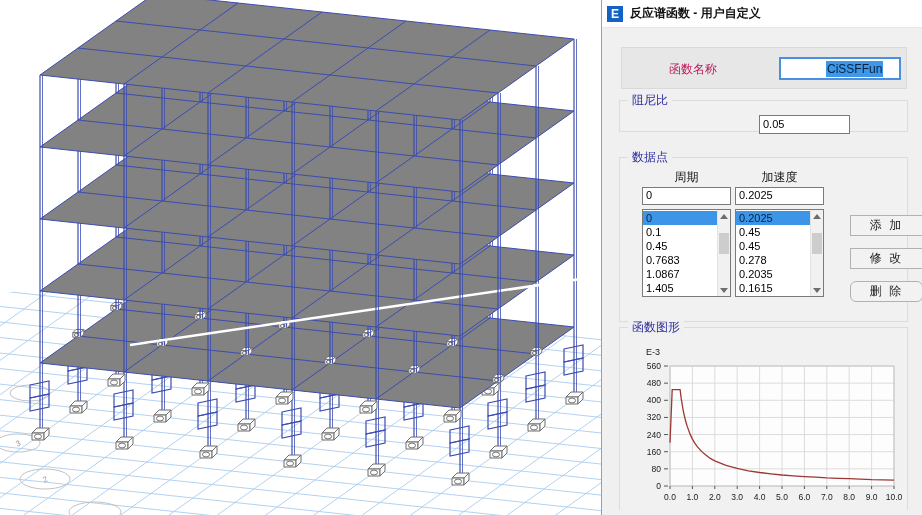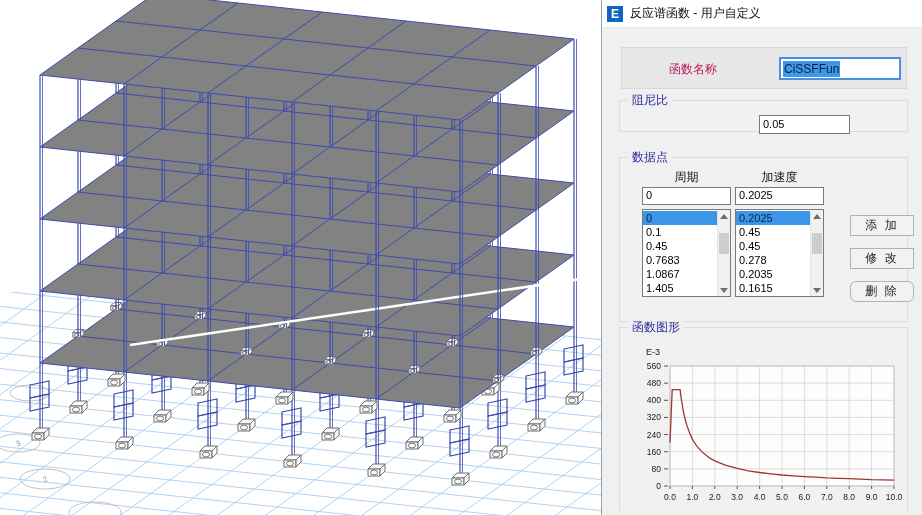--- a/index.html
+++ b/index.html
@@ -3,46 +3,46 @@
 <meta charset="utf-8">
 <style>
   html,body{margin:0;padding:0;background:#888;}
   *{box-sizing:border-box;font-family:"Liberation Sans",sans-serif;}
   #stage{position:relative;width:922px;height:515px;background:#ffffff;overflow:hidden;}
   #viewport{position:absolute;left:0;top:0;width:601px;height:515px;background:#ffffff;}
   
   #dialog{position:absolute;left:601px;top:0;width:321px;height:515px;background:#f0f0f0;border-left:1px solid #9aa0a6;}
   #titlebar{position:absolute;left:0;top:0;width:100%;height:28px;background:#ffffff;display:flex;align-items:center;padding-left:5px;border-bottom:1px solid #e8e8e8;}
   #appicon{width:16px;height:16px;background:#1263c4;color:#fff;font-size:12px;font-weight:bold;display:flex;align-items:center;justify-content:center;margin-right:7px;flex:0 0 auto;}
-  #dlgtitle{font-size:12px;color:#111;white-space:nowrap;}
+  #dlgtitle{font-size:12px;color:#111;white-space:nowrap;font-weight:bold;}
   #fnpanel{position:absolute;left:19px;top:47px;width:286px;height:42px;background:#e7e7e7;border:1px solid #d9d9d9;}
   #fnlabel{position:absolute;left:47px;top:13px;font-size:12px;color:#be185d;text-align:right;}
   #fninput{position:absolute;left:157px;top:9px;width:122px;height:23px;background:#fff;border:2px solid #4a90e2;font-size:12px;display:flex;align-items:center;padding-left:2px;}
-  #fninput .seltext{background:#3f97ea;color:#05233f;padding:1px 1px;}
+  #fninput .seltext{background:#3f97ea;color:#05233f;padding:1px 1px;margin-left:43px;}
   .group{position:absolute;border:1px solid #dcdcdc;background:#f1f1f1;}
   .grouplabel{position:absolute;top:-9px;left:8px;background:#f0f0f0;padding:0 4px;font-size:12px;color:#2d2d9e;}
   #dampgroup{left:17px;top:100px;width:289px;height:32px;}
   #dampinput{position:absolute;left:139px;top:14px;width:91px;height:19px;background:#fff;border:1px solid #7a7a7a;font-size:11px;padding:2px 3px;color:#000;}
   #dpgroup{left:17px;top:157px;width:289px;height:165px;}
   .colhead{position:absolute;top:11px;width:89px;text-align:center;font-size:12px;color:#111;}
   #perhead{left:22px;} #acchead{left:115px;}
   .dpinput{position:absolute;top:29px;width:89px;height:18px;background:#fff;border:1px solid #7a7a7a;font-size:11px;padding:1px 3px;color:#000;}
   #perinput{left:22px;} #accinput{left:115px;}
   .listbox{position:absolute;top:51px;width:89px;height:88px;background:#fff;border:1px solid #7a7a7a;display:flex;}
   #perlist{left:22px;} #acclist{left:115px;}
   .items{flex:1;overflow:hidden;padding-top:1px;}
   .li{height:14px;line-height:14px;font-size:11px;padding-left:3px;color:#000;white-space:nowrap;}
   .li.sel{background:#3d95e8;color:#04233e;}
   .sbar{width:13px;background:#f1f1f1;border-left:1px solid #e3e3e3;display:flex;flex-direction:column;}
   .sarrow{height:12px;display:flex;align-items:center;justify-content:center;}
   .tri-up{width:0;height:0;border-left:4px solid transparent;border-right:4px solid transparent;border-bottom:5px solid #6d6d6d;}
   .tri-down{width:0;height:0;border-left:4px solid transparent;border-right:4px solid transparent;border-top:5px solid #6d6d6d;}
   .strack{flex:1;position:relative;}
   .sthumb{position:absolute;left:1px;right:1px;top:18%;height:34%;background:#cdcdcd;}
-  .btn{position:absolute;left:230px;width:64px;height:21px;background:#f2f2f2;border:1px solid #b2b2b2;font-size:12px;color:#222;display:flex;align-items:center;justify-content:center;letter-spacing:2px;}
+  .btn{position:absolute;left:230px;width:73px;height:21px;background:#f2f2f2;border:1px solid #b2b2b2;font-size:12px;color:#222;display:flex;align-items:center;justify-content:center;letter-spacing:2px;}
   #btnadd{top:57px;} #btnmod{top:90px;} #btndel{top:123px;border-radius:6px;}
   #graphgroup{left:17px;top:327px;width:289px;height:183px;border-bottom:none;}
   #chart-svg{position:absolute;left:0;top:0;}
 </style>
 </head>
 <body>
 
 <div id="stage">
 
   <svg id="viewport" xmlns="http://www.w3.org/2000/svg" width="601" height="515">

